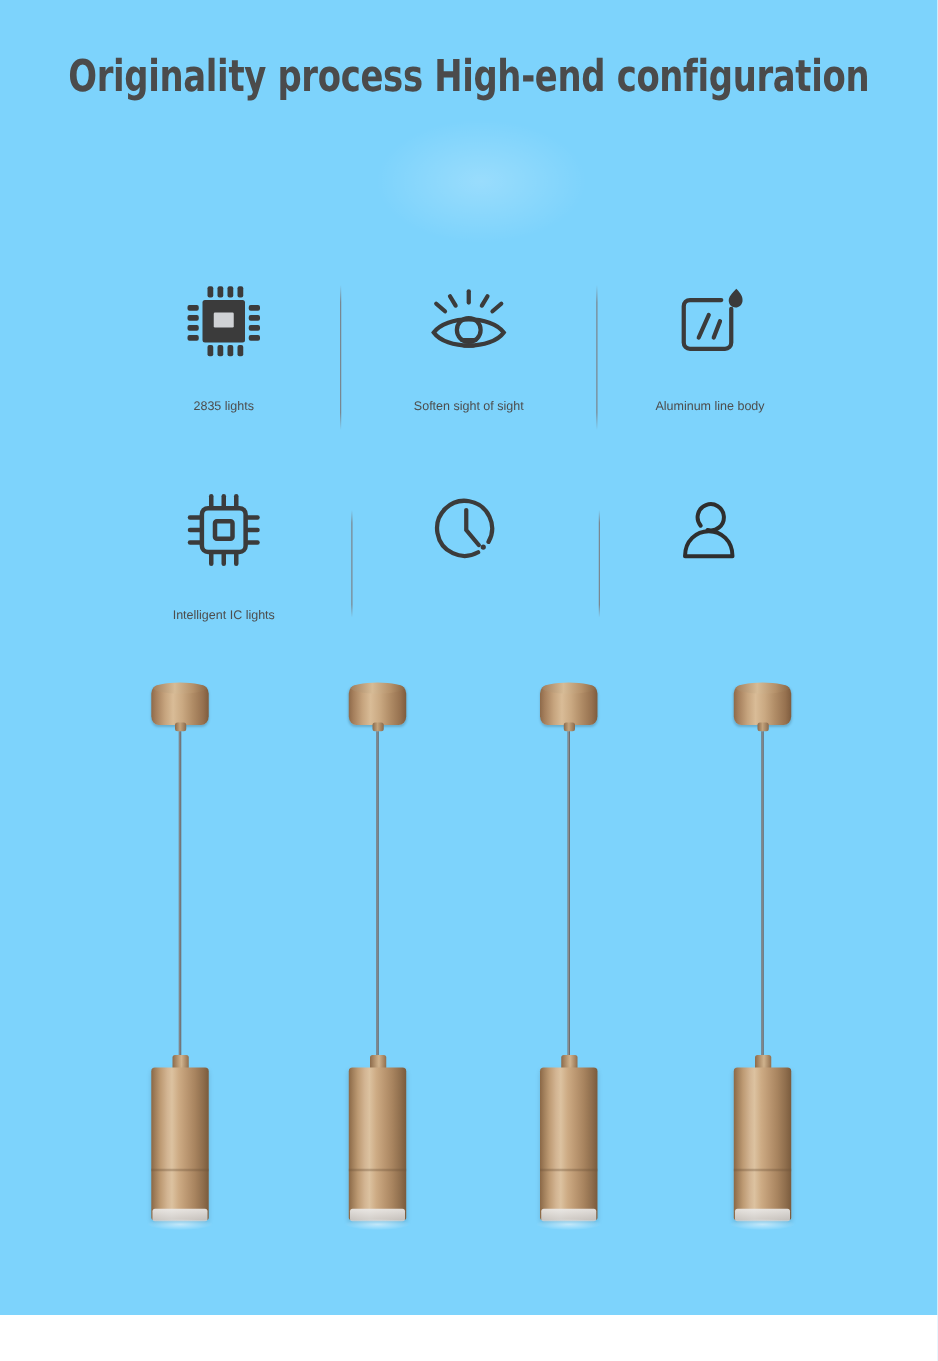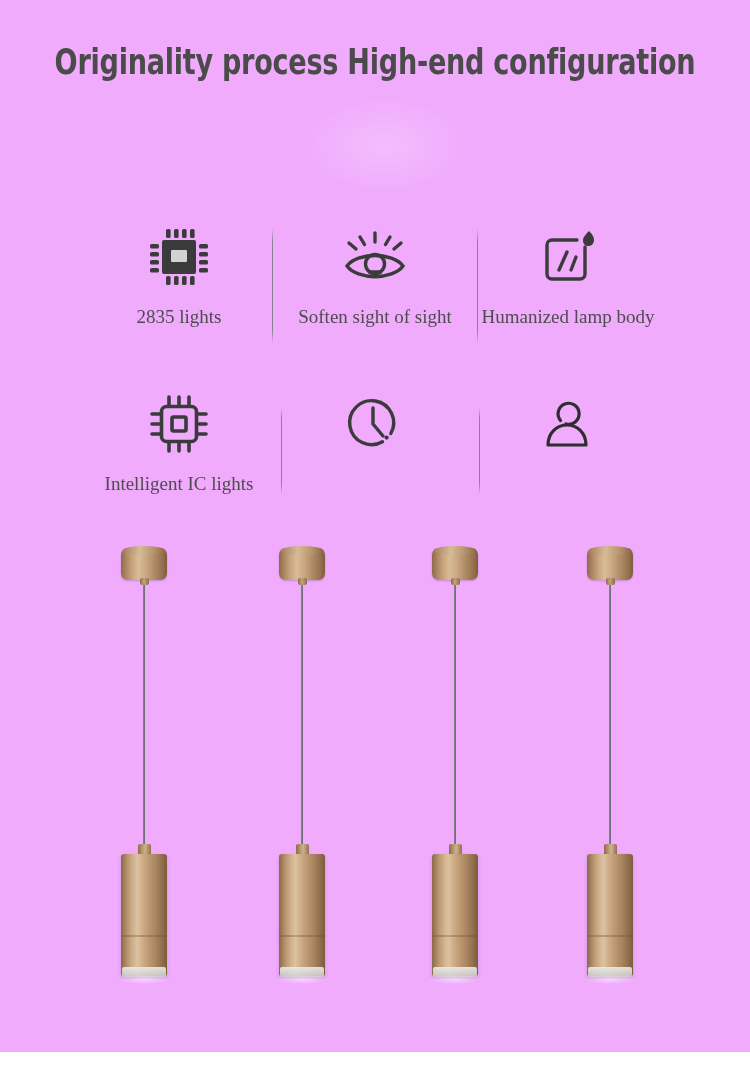--- a/index.html
+++ b/index.html
@@ -11,21 +11,21 @@
   }
   #page {
     position:relative;
     width:750px; height:1089px;
     background:#ffffff;
   }
   
   #stage {
     position:absolute; left:0; top:0;
     width:750px; height:1052px;
-    background:#f0abfc;
+    background:#7dd3fc;
     overflow:hidden;
   }
   
   #bg-glow {
     position:absolute; left:300px; top:95px;
     width:170px; height:100px;
     border-radius:50%;
     background:radial-gradient(ellipse at center, rgba(255,255,255,0.22) 0%, rgba(255,255,255,0) 70%);
     pointer-events:none;
   }
@@ -51,25 +51,24 @@
     width:190px;
     text-align:center;
   }
   .feat-icon {
     height:78px;
     display:flex;
     align-items:center;
     justify-content:center;
   }
   .feat-label {
-    margin-top:7px;
-    font-size:19px;
+    margin-top:23px;
+    font-size:10px;
     line-height:1.45;
     color:#4d4d4d;
-    font-family:Liberation Serif, serif;
   }
   .divider {
     position:absolute;
     width:1px;
     background:linear-gradient(to bottom,
       rgba(120,122,126,0) 0%,
       rgba(120,122,126,0.85) 12%,
       rgba(120,122,126,0.85) 88%,
       rgba(120,122,126,0) 100%);
   }
@@ -210,21 +209,21 @@
       <div class="feat-icon">
         <svg width="70" height="64" viewBox="0 0 70 64" aria-hidden="true">
           <g fill="none" stroke="#3b3b3b" stroke-width="3.4" stroke-linecap="round" stroke-linejoin="round">
             <path d="M52 22 L52 49 C52 51.8 49.8 54 47 54 L19 54 C16.2 54 14 51.8 14 49 L14 20 C14 17.2 16.2 15 19 15 L44 15"></path>
             <path d="M26 45 L34 27"></path>
             <path d="M38 45 L43 32"></path>
           </g>
           <path d="M56 6 C59.5 9.5 61.5 12.5 61 16 C60.6 19 58.2 21 55.5 21 C52.3 21 50 18.6 50 15.4 C50 12.2 52.6 9.8 56 6 Z" fill="#3b3b3b"></path>
         </svg>
       </div>
-      <div class="feat-label">Humanized lamp body</div>
+      <div class="feat-label">Aluminum line body</div>
     </div>
 
     <div class="divider" style="left:272px; top:228px; height:116px;"></div>
     <div class="divider" style="left:477px; top:228px; height:116px;"></div>
 
     <div class="feature" style="left:84px; top:385px;">
       <div class="feat-icon">
         <svg width="64" height="64" viewBox="0 0 64 64" aria-hidden="true">
           <g fill="none" stroke="#3b3b3b" stroke-width="3.6" stroke-linecap="round">
             <rect x="14.5" y="14.5" width="35" height="35" rx="5"></rect>

